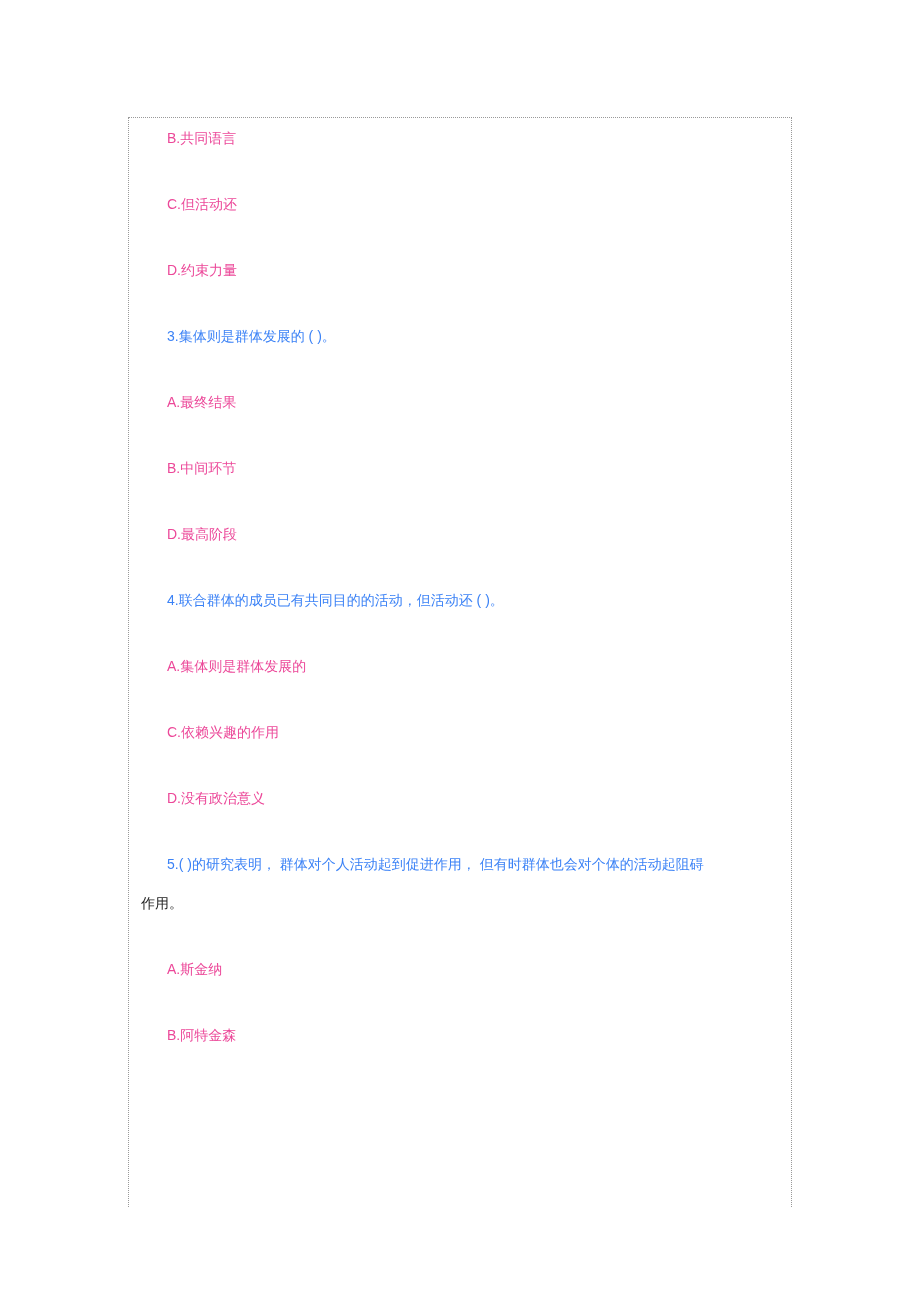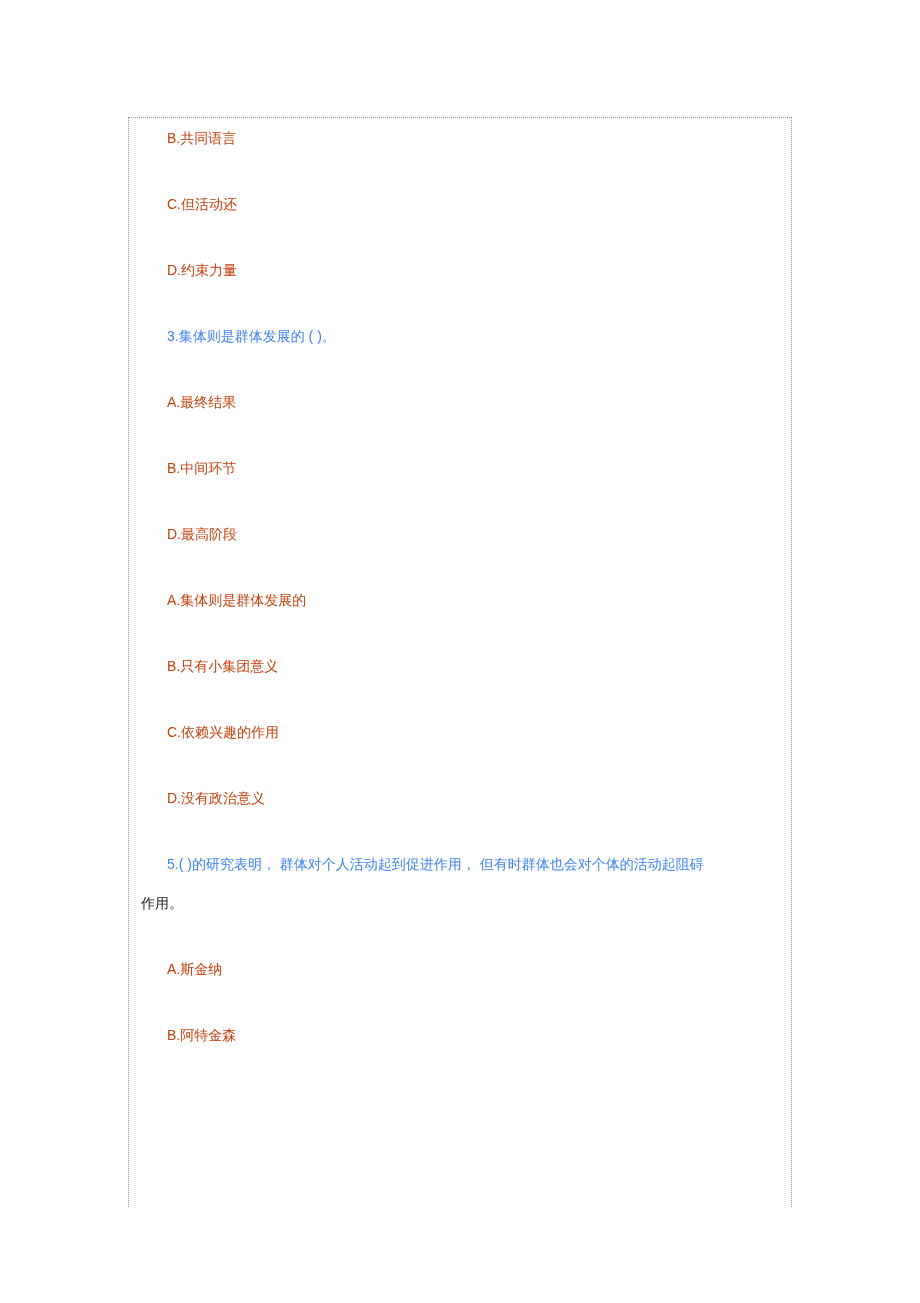--- a/index.html
+++ b/index.html
@@ -21,21 +21,21 @@
       top: 117px;
       border-left: 1px dotted #999;
       border-right: 1px dotted #999;
       border-top: 1px dotted #999;
       padding-top: 10px;
       padding-bottom: 20px;
       height: 1090px;
     }
     .line {
       font-size: 14px;
-      color: #c2410c;
+      color: #ec4899;
       line-height: 1.5;
       margin-bottom: 45px;
       padding-left: 38px;
     }
     .line-no-indent {
       font-size: 14px;
       color: #222;
       line-height: 1.5;
       margin-bottom: 45px;
       padding-left: 0px;
@@ -85,28 +85,28 @@
 
   <div class="line">
     <span class="letter-prefix">B.</span><span class="chinese-text">中间环节</span>
   </div>
 
 
   <div class="line">
     <span class="letter-prefix">D.</span><span class="chinese-text">最高阶段</span>
   </div>
 
+  <div class="question-line">
+    <span class="letter-prefix">4.</span><span class="chinese-text">联合群体的成员已有共同目的的活动，但活动还       (  )。</span>
+  </div>
 
   <div class="line">
     <span class="letter-prefix">A.</span><span class="chinese-text">集体则是群体发展的</span>
   </div>
 
-  <div class="line">
-    <span class="letter-prefix">B.</span><span class="chinese-text">只有小集团意义</span>
-  </div>
 
   <div class="line">
     <span class="letter-prefix">C.</span><span class="chinese-text">依赖兴趣的作用</span>
   </div>
 
   <div class="line">
     <span class="letter-prefix">D.</span><span class="chinese-text">没有政治意义</span>
   </div>
 
   <div class="question-line" style="margin-bottom:18px;">

